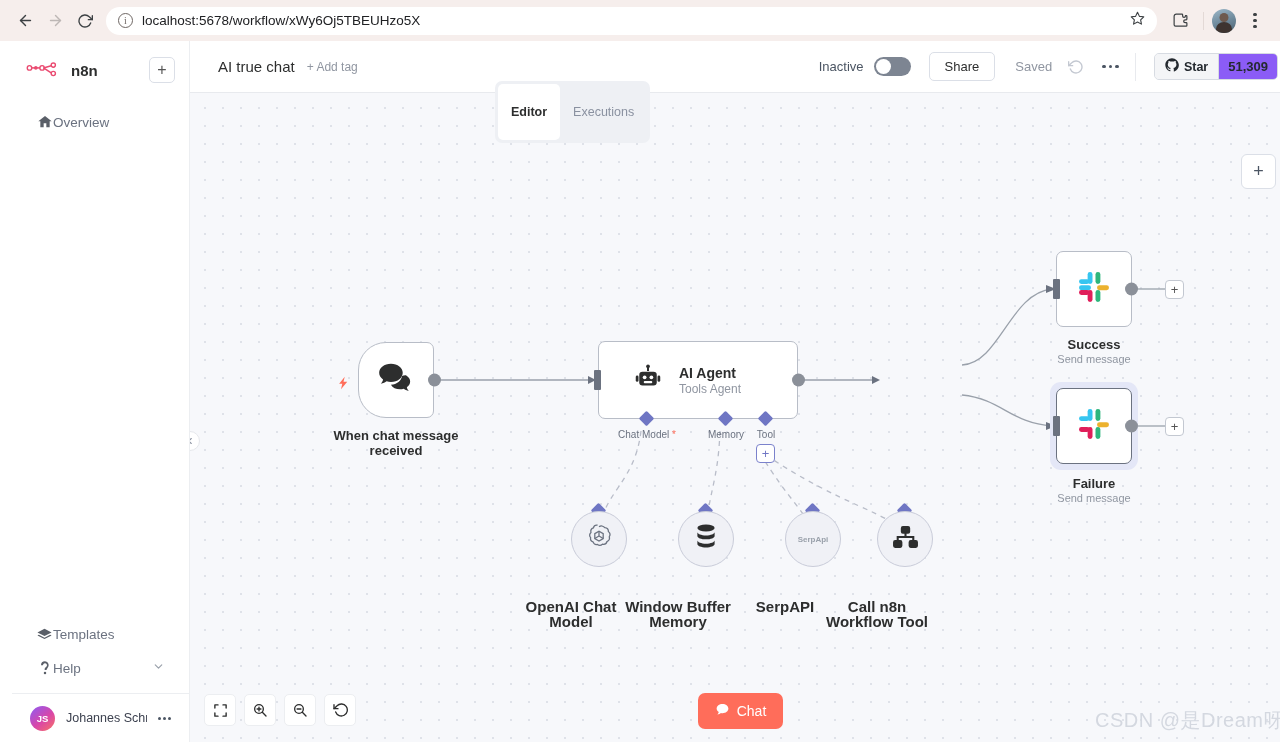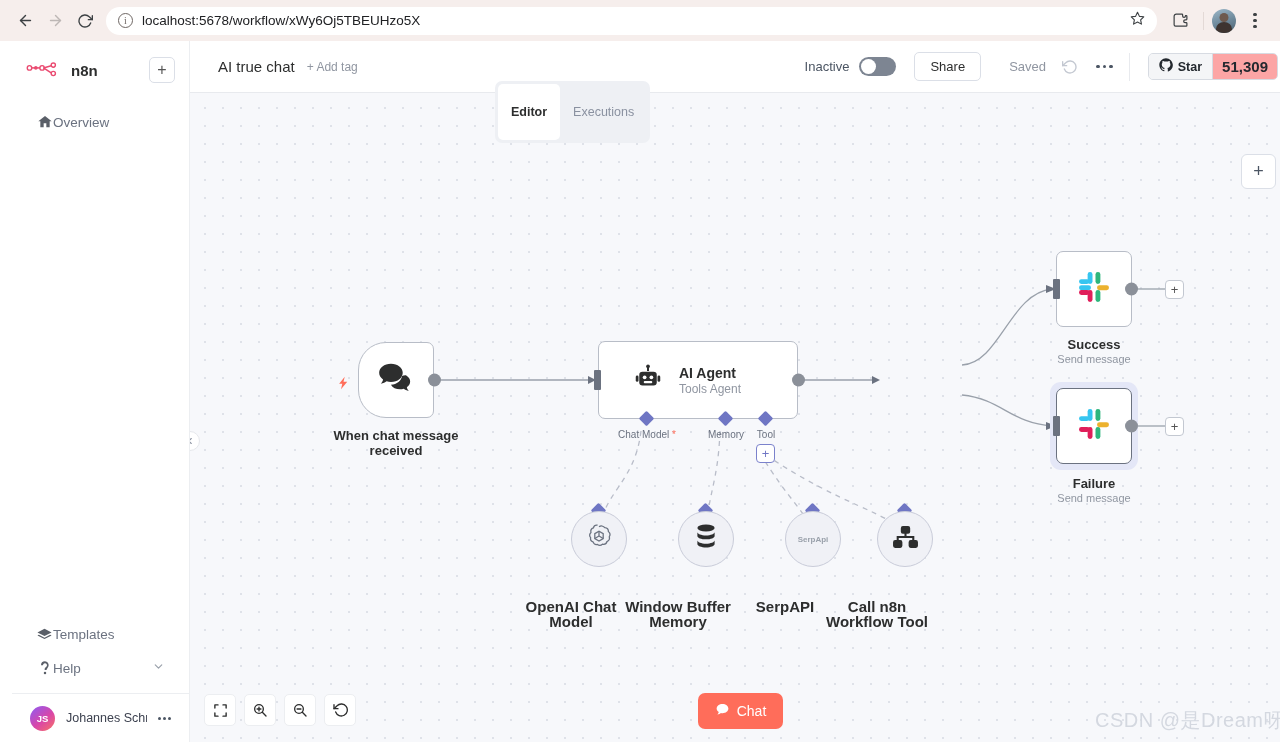--- a/index.html
+++ b/index.html
@@ -118,38 +118,38 @@
     width: 37px; height: 19px; border-radius: 10px; background: #7d8592;
     position: relative; margin-right: 18px;
   }
   .toggle::after {
     content: ""; position: absolute; left: 2px; top: 2px;
     width: 15px; height: 15px; border-radius: 50%; background: #fff;
   }
   .btn-share {
     height: 29px; padding: 0 15px; border: 1px solid #dbdfe7; border-radius: 5px;
     background: #fff; font-size: 13px; color: #2d2e2e;
-    display: flex; align-items: center; margin-right: 28px;
+    display: flex; align-items: center; margin-right: 20px;
   }
   .hdr-saved { font-size: 13px; color: #9096a1; margin-right: 16px; }
   .hdr-ico { color: #c3c8d1; display: flex; align-items: center; margin-right: 18px; }
   .hdr-dots { display: flex; gap: 3px; margin-right: 16px; }
   .hdr-dots i { width: 3.6px; height: 3.6px; border-radius: 50%; background: #4b5563; }
   .hdr-sep { width: 1px; height: 28px; background: #e8eaee; margin-right: 18px; }
   .star-group {
     display: flex; height: 27px; border: 1px solid #d7dbe2; border-radius: 5px;
     overflow: hidden; background: #f4f5f7;
   }
   .star-left {
     display: flex; align-items: center; gap: 5px; padding: 0 10px;
     font-size: 12.5px; font-weight: bold; color: #24292f; background: #f4f5f7;
   }
   .star-count {
-    display: flex; align-items: center; padding: 0 9px; background: #fca5a5;
-    border-left: 1px solid #d7dbe2; font-size: 15px; color: #24292f; font-weight: bold;
+    display: flex; align-items: center; padding: 0 9px; background: #8b5cf6;
+    border-left: 1px solid #d7dbe2; font-size: 13px; color: #24292f; font-weight: bold;
   }
 
   
   .tabs {
     position: absolute; left: 483px; top: 40px; z-index: 30;
     display: flex; background: #eef0f4; border-radius: 7px; padding: 3px;
   }
   .tab {
     padding: 21px 13px; font-size: 12.5px; border-radius: 5px; color: #8a91a0;
   }

